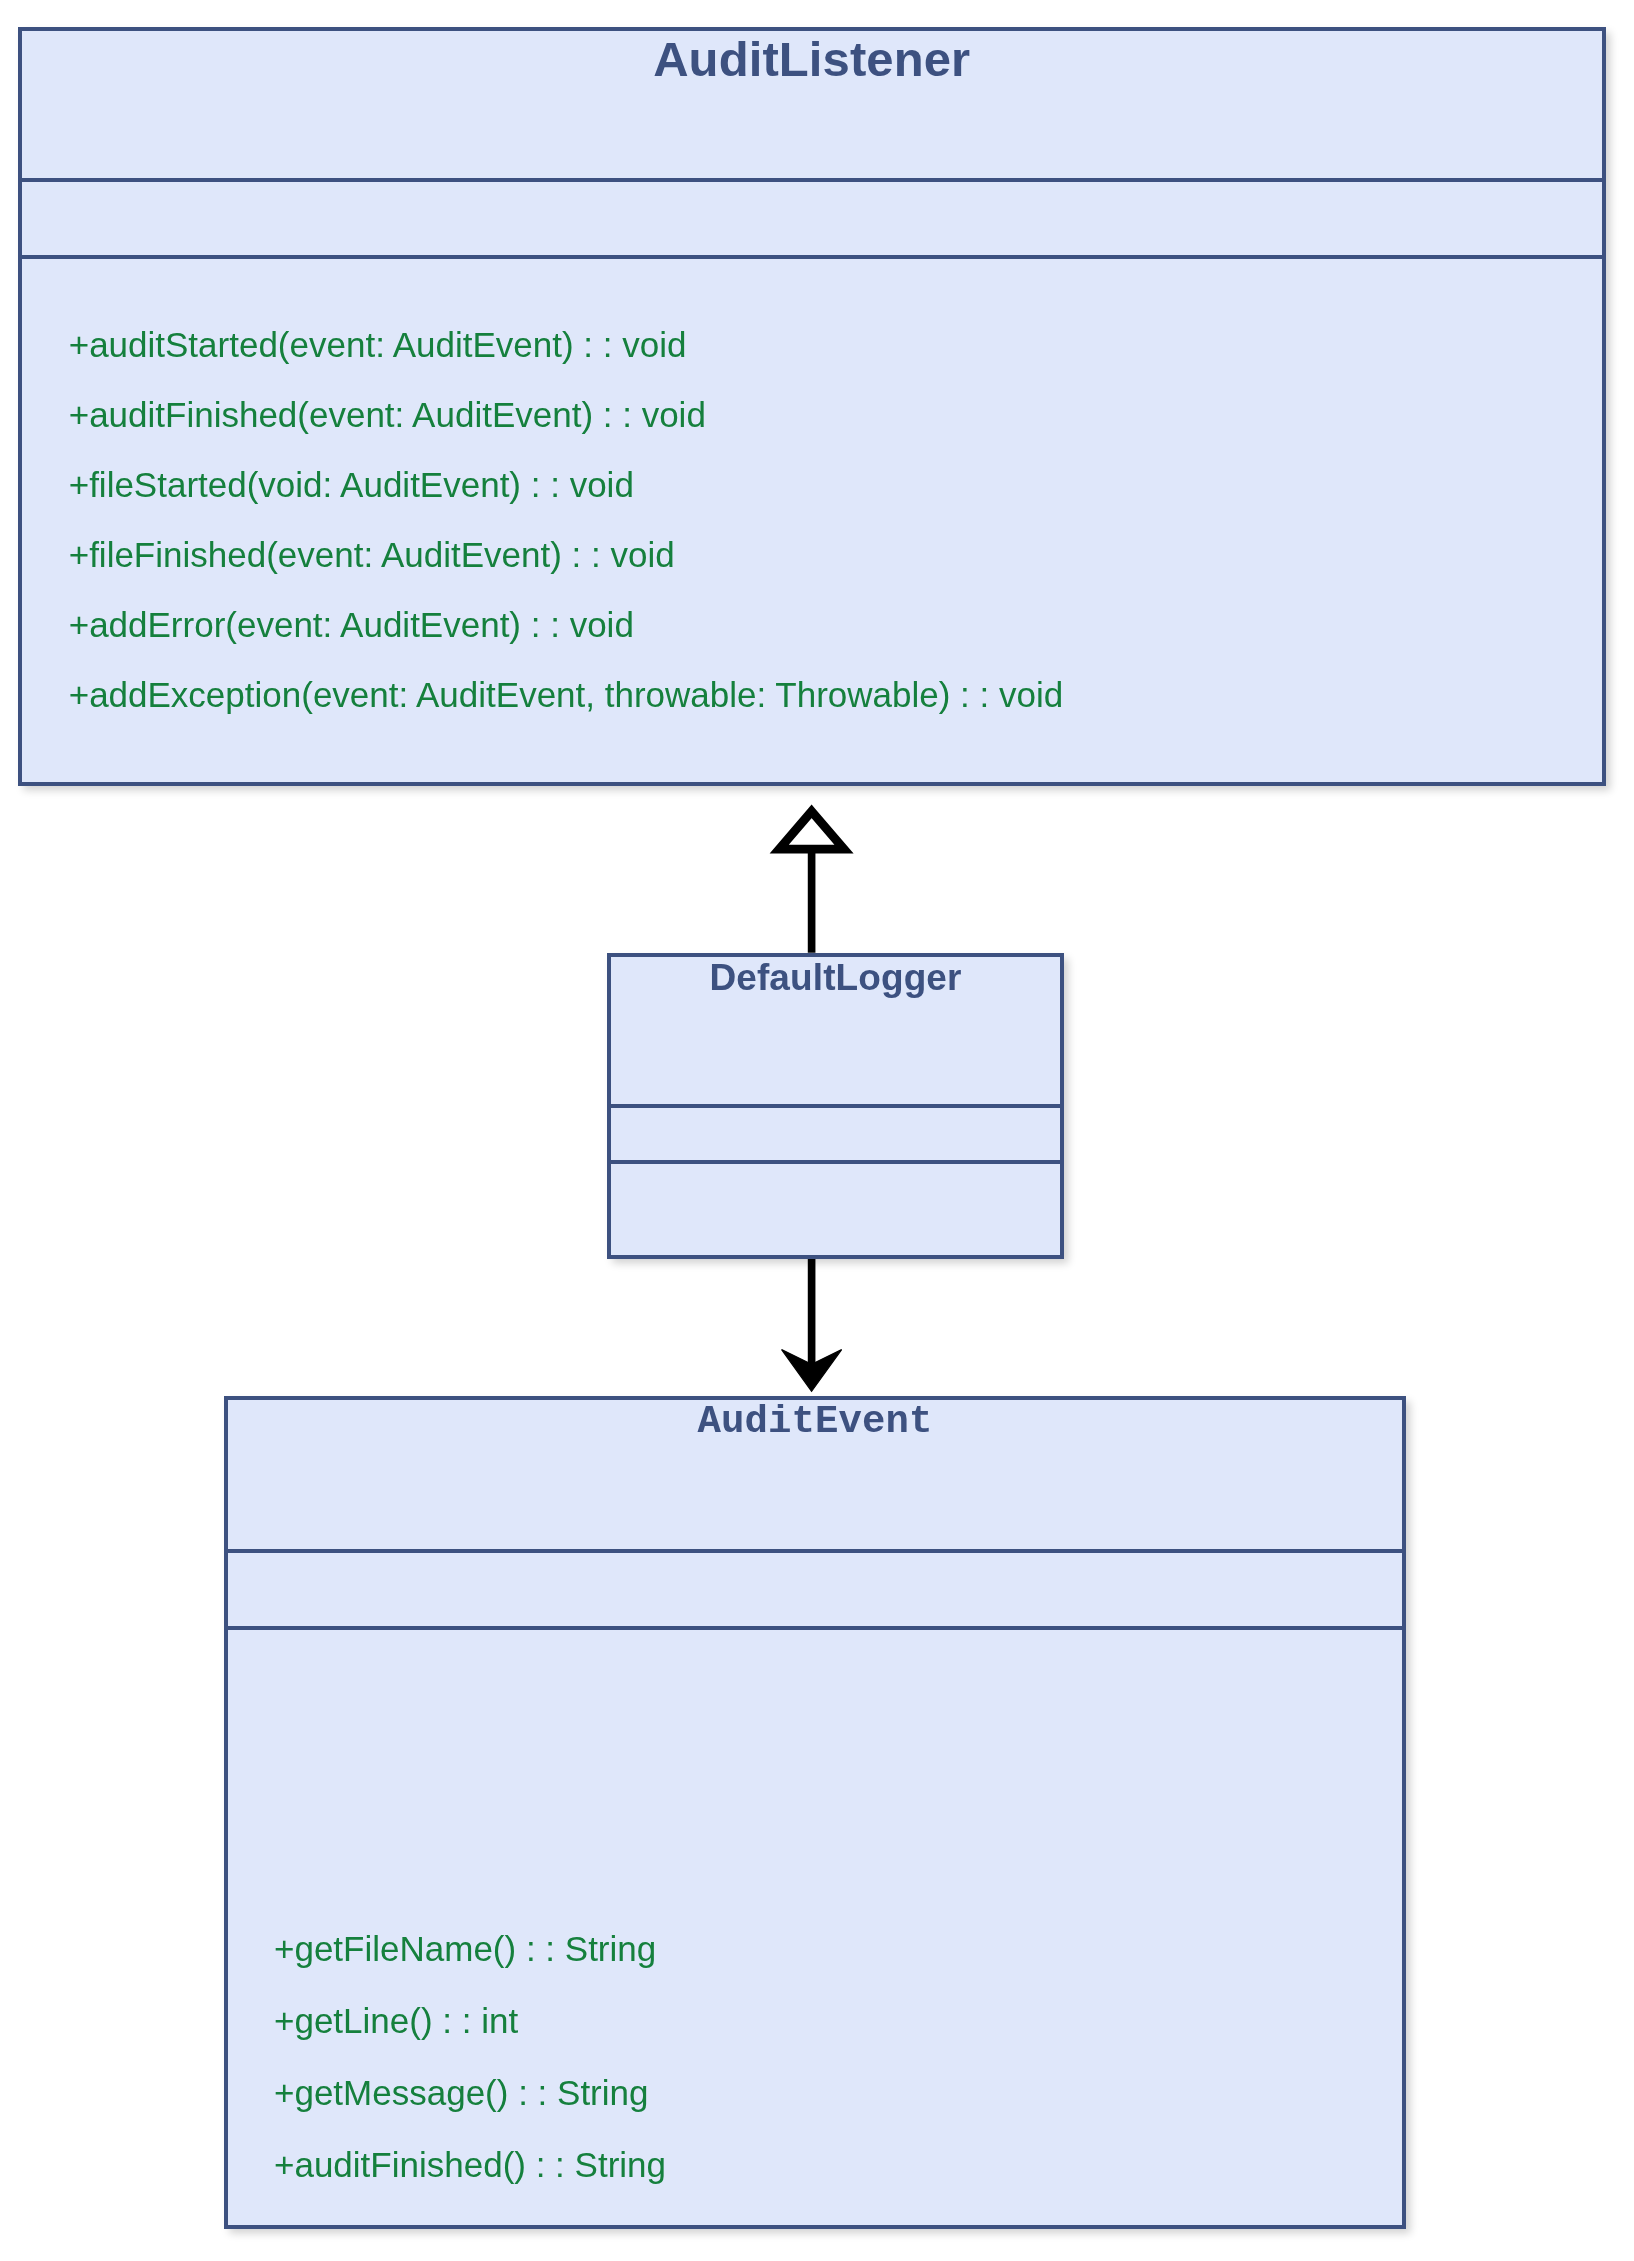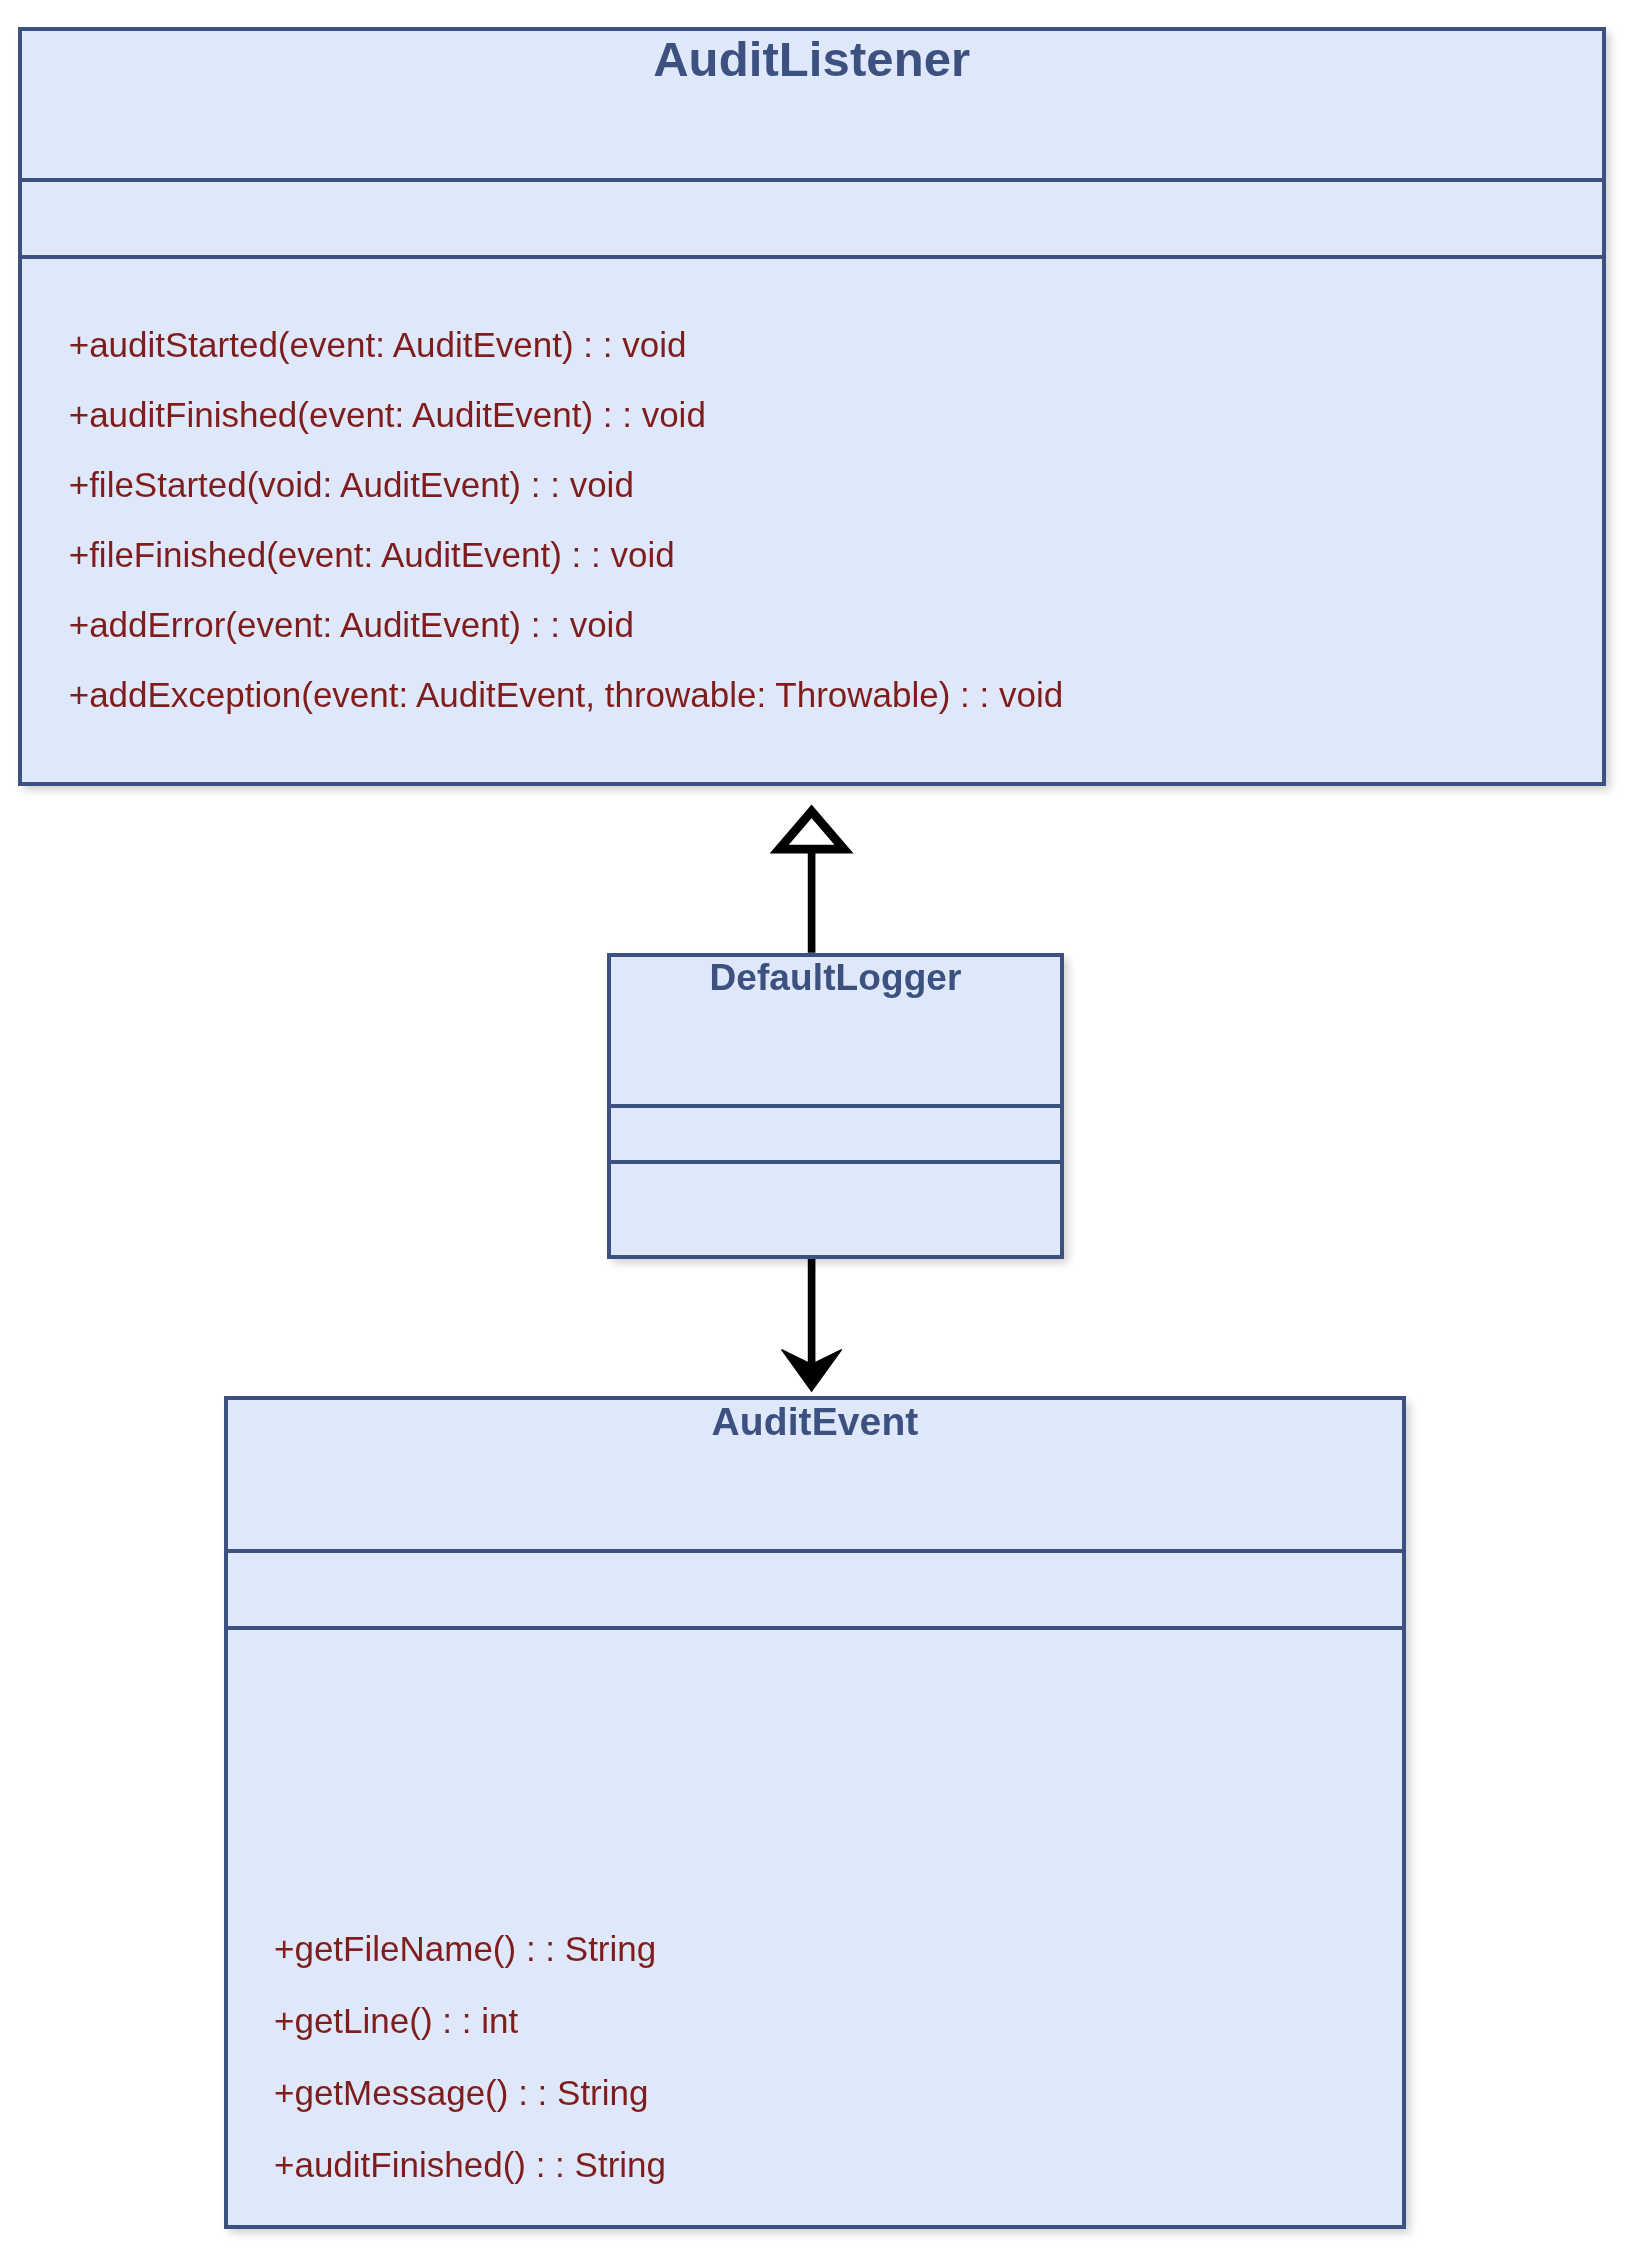--- a/index.html
+++ b/index.html
@@ -48,21 +48,21 @@
     letter-spacing: 0.1px;
   }
 
   .members {
     display: flex;
     flex-direction: column;
     justify-content: center;
     color: #3d5180;
   }
   .member-row {
-    color: #7f1d1d;
+    color: #15803d;
     white-space: nowrap;
   }
 
   
   #audit-listener {
     left: 17.7px;
     top: 26.5px;
     width: 1588px;
     height: 759px;
   }
@@ -84,21 +84,21 @@
   #default-logger .c-attrs { height: 56px; }
   #default-logger .c-methods { height: 90px; }
 
   
   #audit-event {
     left: 224px;
     top: 1396px;
     width: 1182px;
     height: 833px;
   }
-  #audit-event .c-title { height: 149px; }
+  #audit-event .c-title { height: 149px; font-family: Liberation Mono, monospace; }
   #audit-event .class-title { font-size: 39px; }
   #audit-event .c-attrs { height: 77px; }
   #audit-event .c-methods { height: 599px; padding: 23.6px 0 23.6px 46px; justify-content: flex-end; }
   #audit-event .member-row { font-size: 35px; line-height: 72px; }
 
   .edge-layer {
     position: absolute;
     left: 0; top: 0;
     width: 1635px;
     height: 2261px;

